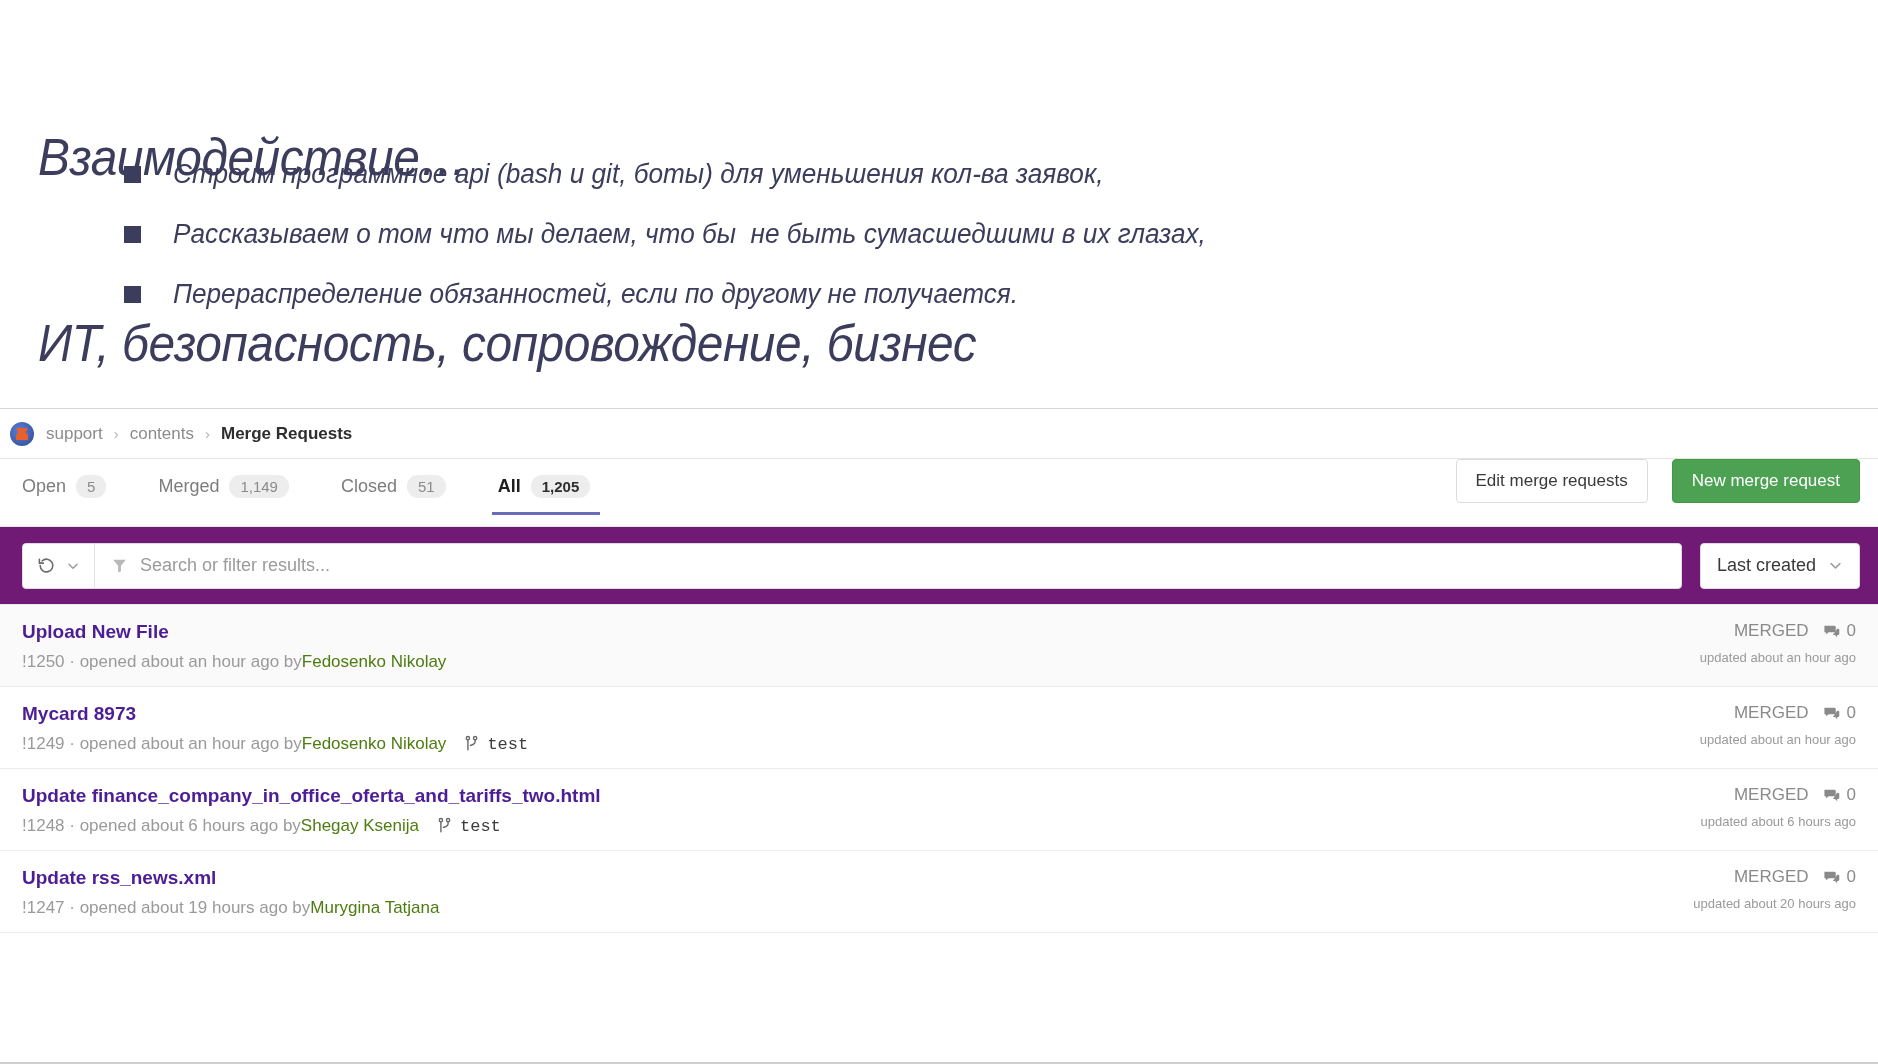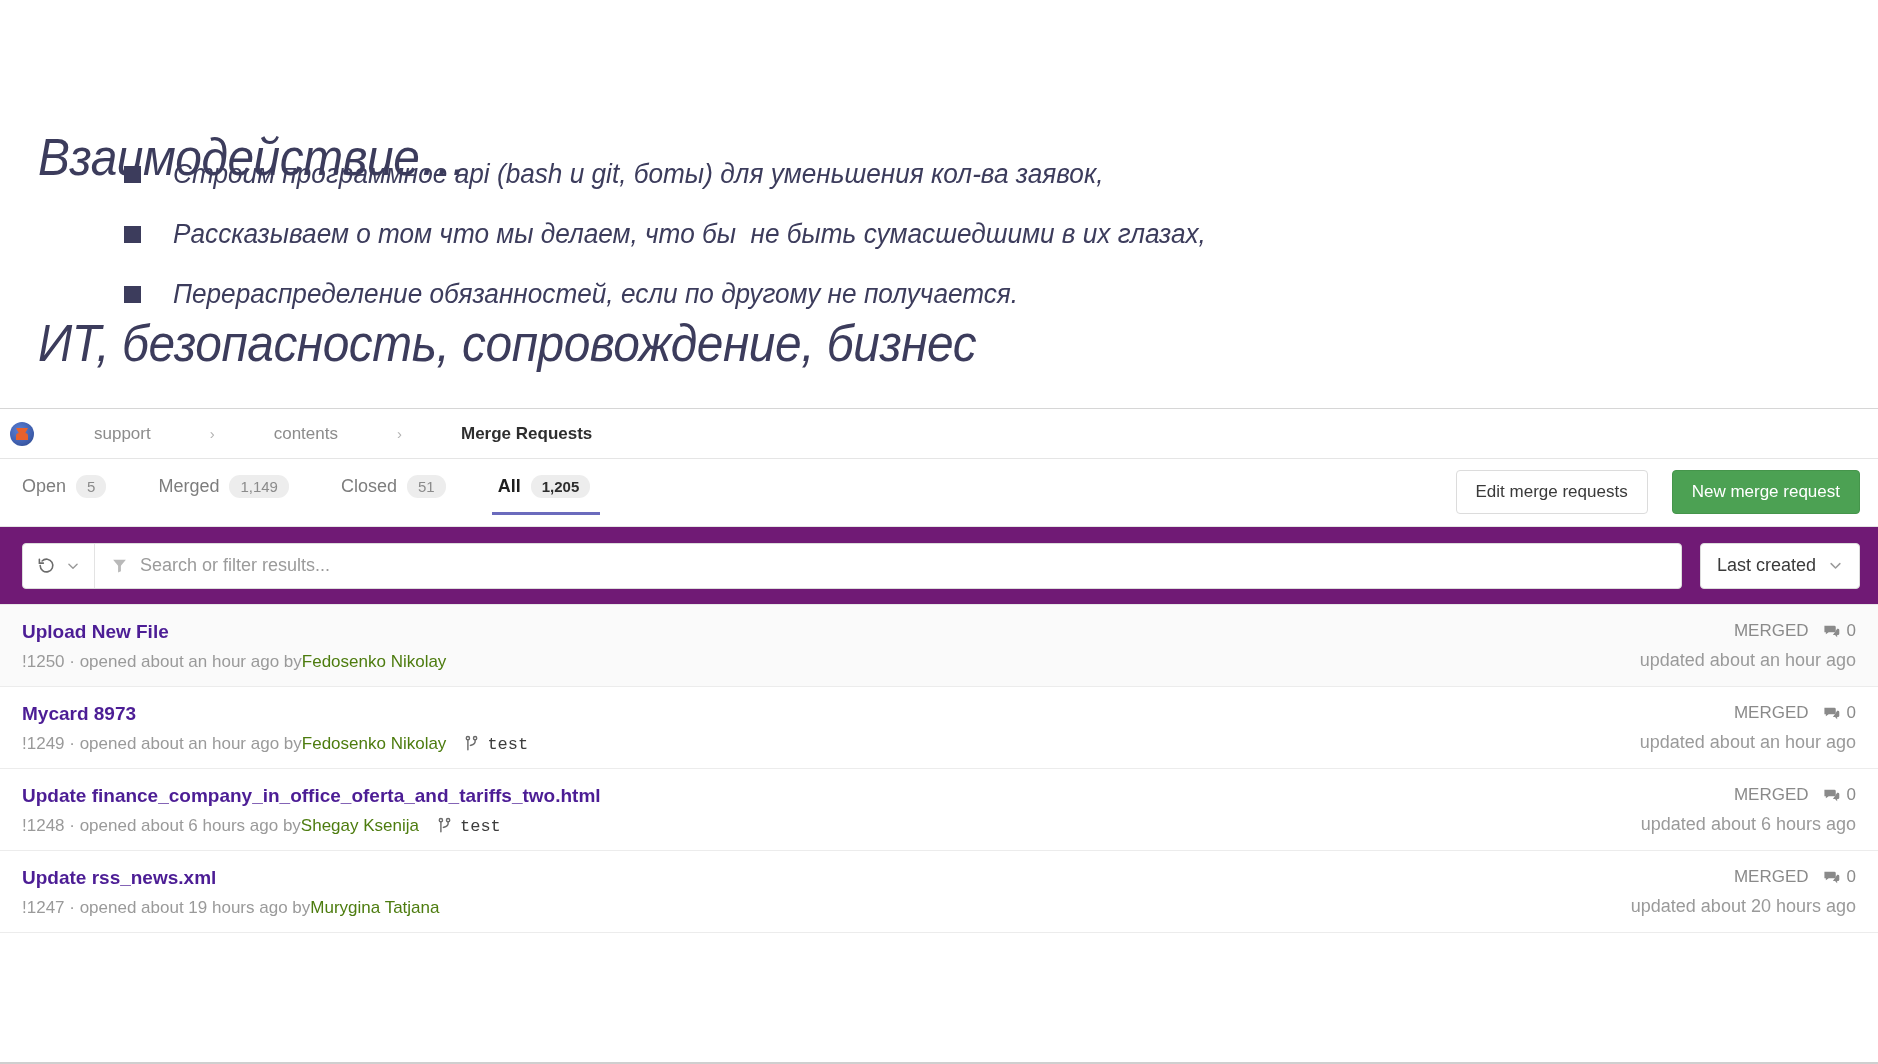--- a/index.html
+++ b/index.html
@@ -66,21 +66,20 @@
   }
 
   
   .breadcrumb {
     height: 50px;
     display: flex;
     align-items: center;
     padding-left: 10px;
     border-bottom: 1px solid #e5e5e5;
     font-size: 17px;
-    gap: 48px;
   }
   .avatar {
     width: 24px; height: 24px;
     border-radius: 50%;
     background: radial-gradient(circle at 40% 35%, #5b7fd4 0%, #3f5fae 60%, #2c4484 100%);
     position: relative;
     margin-right: 12px;
     flex: 0 0 auto;
     display:flex; align-items:center; justify-content:center;
   }
@@ -100,21 +99,21 @@
     border-radius: 3px 3px 0 0;
   }
   .crumb { color: #8c8c8c; }
   .crumb.current { color: #2e2e2e; font-weight: 700; }
   .crumb-sep { color: #b3b3b3; margin: 0 11px; font-size: 15px; }
 
   
   .tabs-row {
     height: 68px;
     display: flex;
-    align-items: flex-end;
+    align-items: flex-start;
     padding: 0 18px 12px 22px;
     border-bottom: 1px solid #e5e5e5;
     position: relative;
   }
   .tabs { display: flex; align-items: center; height: 100%; }
   .tab {
     display: flex; align-items: center;
     height: 100%;
     padding: 0 22px 0 0;
     margin-right: 30px;
@@ -258,21 +257,21 @@
     display: flex;
     align-items: center;
     justify-content: flex-end;
     gap: 14px;
     margin-bottom: 9px;
     font-size: 17px;
     color: #8a8a8a;
   }
   .comment-chunk { display: inline-flex; align-items: center; gap: 7px; color:#8a8a8a; }
   .mr-updated {
-    font-size: 18px;
+    font-size: 13px;
     color: #9a9a9a;
     white-space: nowrap;
   }
 </style>
 </head>
 <body>
 
 <div class="page">
 
   <div class="slide-title">

